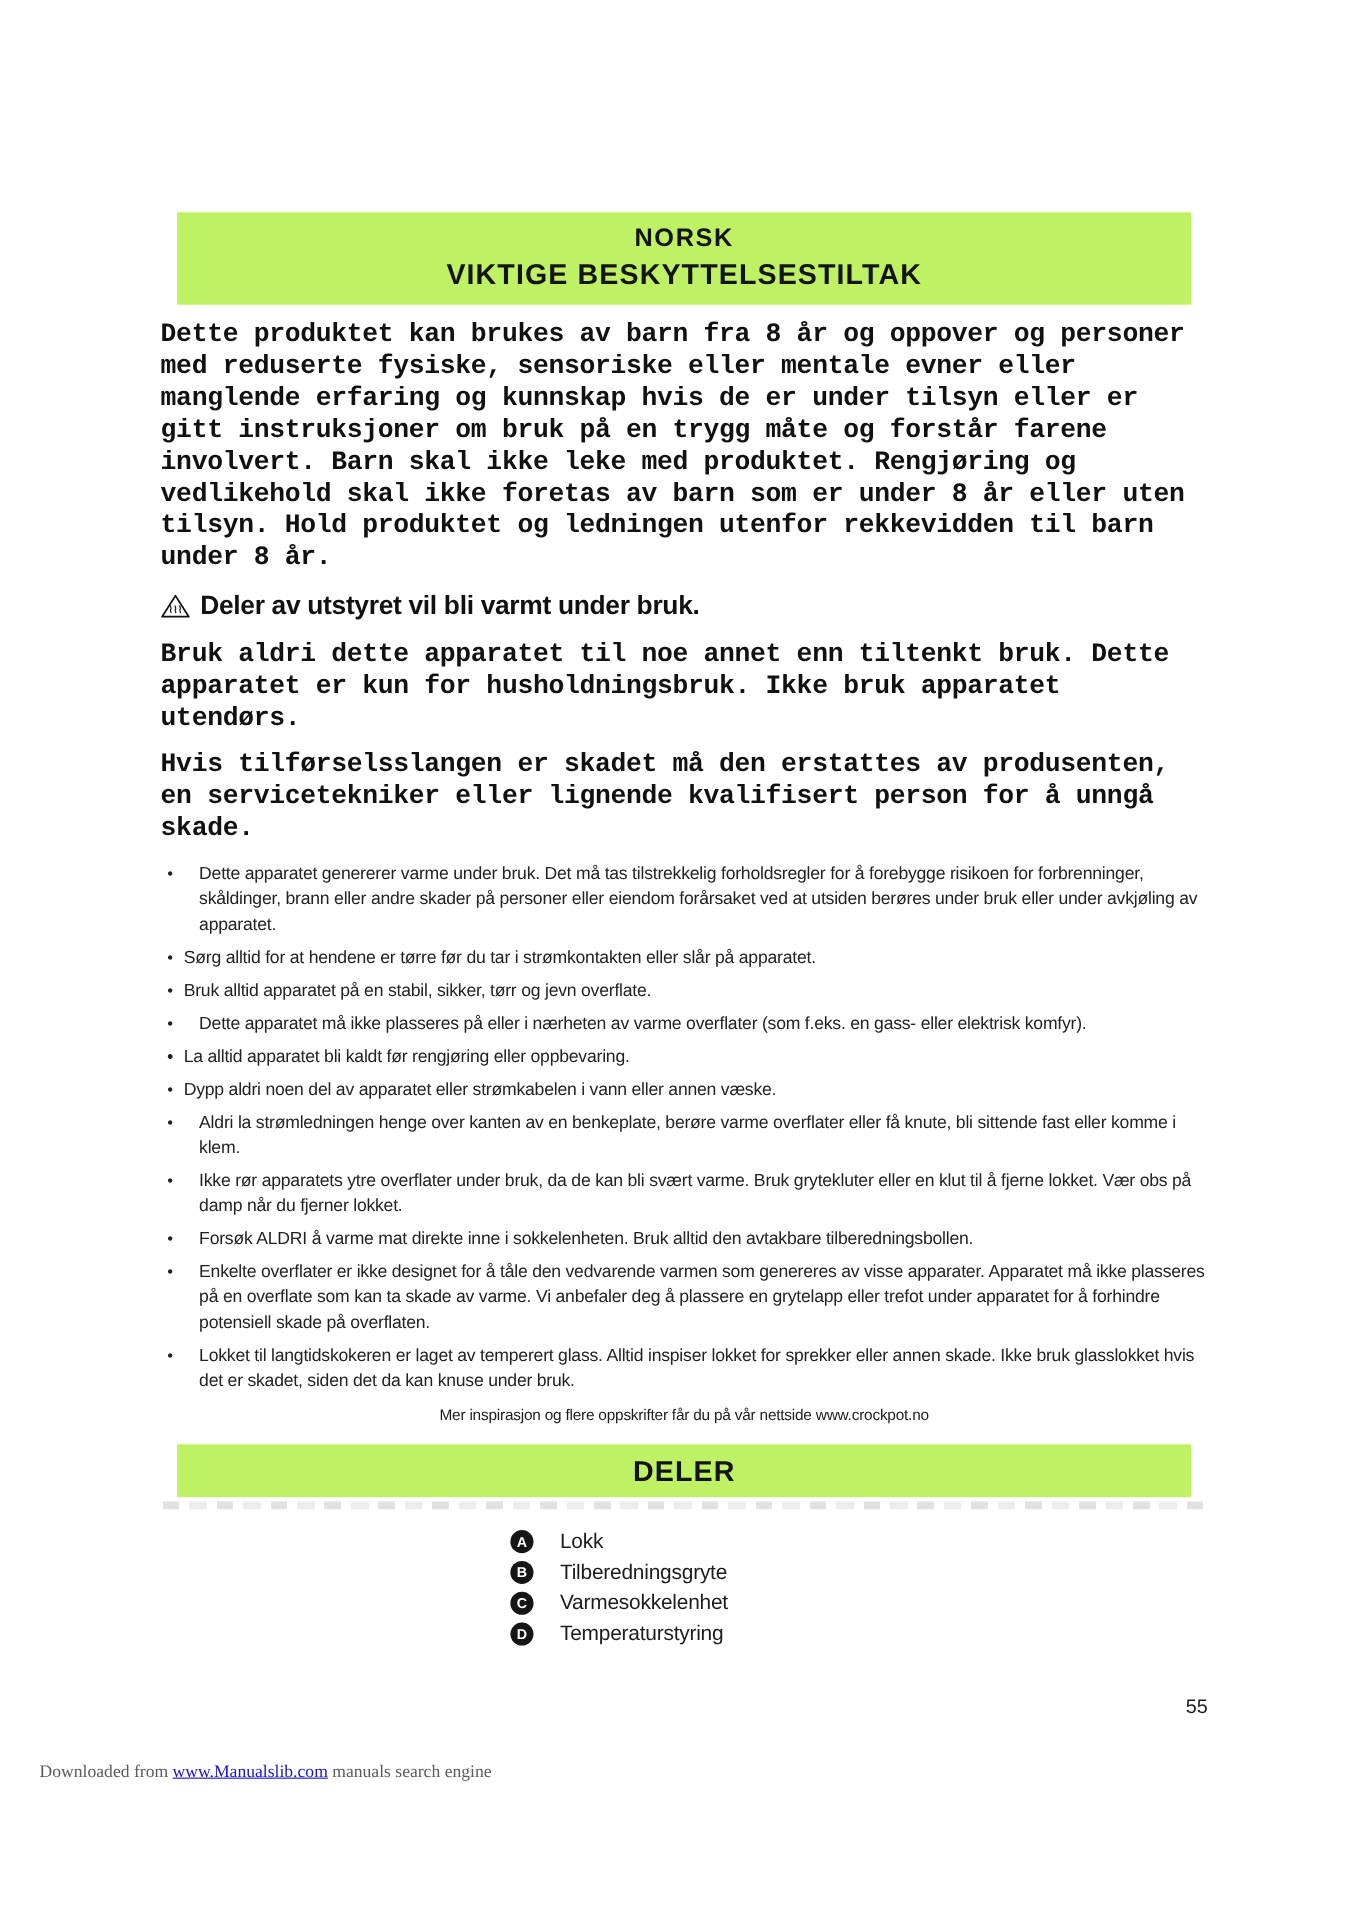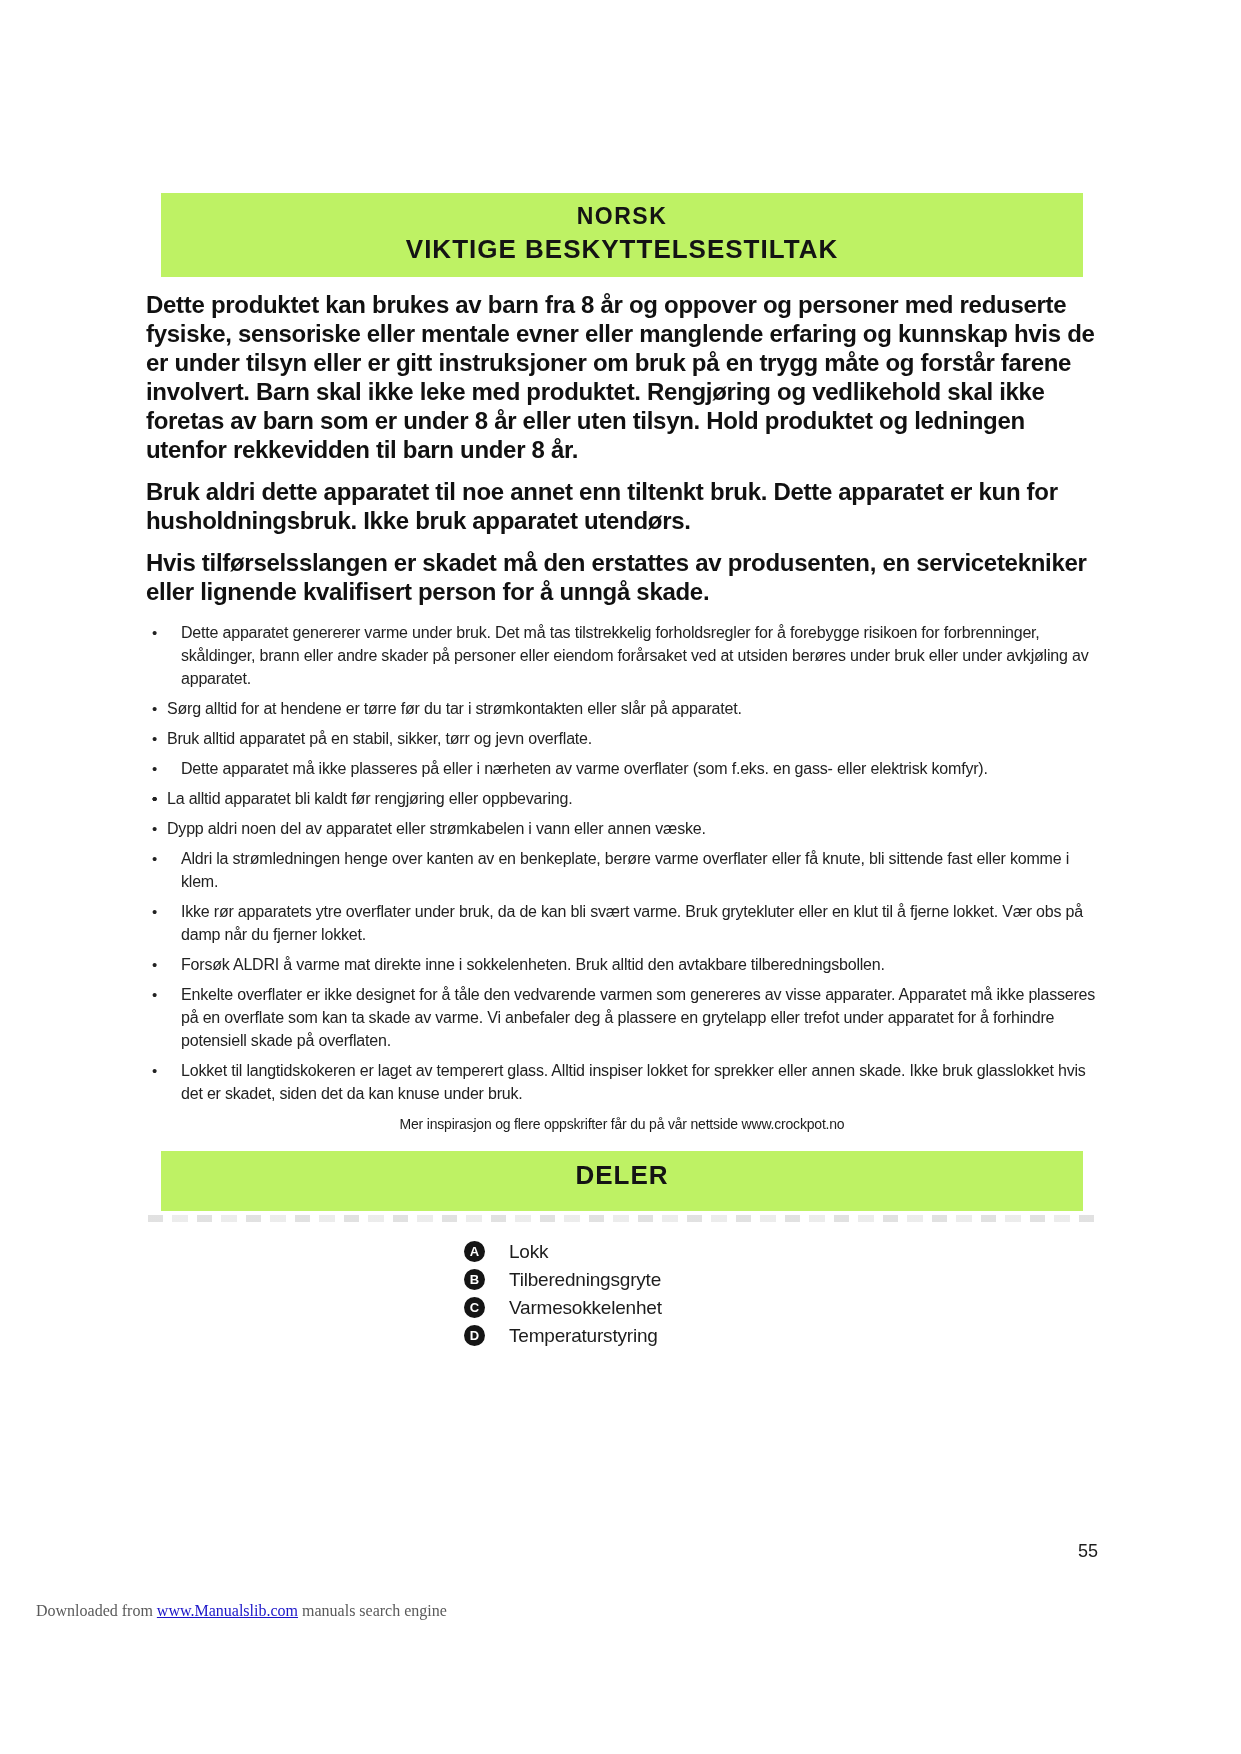--- a/index.html
+++ b/index.html
@@ -21,41 +21,41 @@
     font-weight:bold; font-size:23px; letter-spacing:1.5px; color:#141414;
   }
   .banner-line2 {
     font-weight:bold; font-size:26px; letter-spacing:1px; color:#141414;
     margin-top:4px;
   }
   .lead {
     font-weight:bold; font-size:24px; line-height:29px;
     letter-spacing:-0.3px; color:#111;
   }
-  p.lead { margin-top:13px; }
+  p.lead { margin-top:13px;font-family:Liberation Mono, monospace; }
   .warning-row {
     display:flex; align-items:flex-start; gap:9px; margin-top:14px;
   }
   .warn-icon { flex:0 0 auto; padding-top:3px; }
   ul.bullets {
     list-style:none; margin-top:15px; font-size:16px; line-height:23px;
     letter-spacing:-0.2px; color:#222; padding-left:6px;
   }
   ul.bullets li {
     position:relative; padding-left:15px; margin-bottom:7px;
   }
   ul.bullets li.wide { padding-left:29px; }
   ul.bullets .marker {
     position:absolute; left:0; top:0; font-size:15px; color:#222;
   }
   .website-note {
     text-align:center; font-size:14px; letter-spacing:-0.2px;
     color:#1c1c1c; margin-top:11px;
   }
-  .deler-banner { margin-top:19px; padding:9px 0 20px; }
+  .deler-banner { margin-top:19px; padding:9px 0 8px; }
   .deler-banner .banner-line2 { margin-top:0; }
   .scan-artifact {
     height:7px; margin:4px 2px 0 2px; opacity:0.55;
     background:repeating-linear-gradient(90deg,
       #c9c9c9 0 15px, #ffffff 15px 24px,
       #dddddd 24px 40px, #ffffff 40px 49px);
   }
   .parts-list { margin-top:19px; margin-left:318px; }
   .part-row {
     display:flex; align-items:center; gap:24px; margin-bottom:7px; height:21px;
@@ -85,20 +85,31 @@
 <div class="page">
   <div class="content">
 
     <div class="banner header-banner">
       <div class="banner-line1">NORSK</div>
       <div class="banner-line2">VIKTIGE BESKYTTELSESTILTAK</div>
     </div>
 
     <p class="lead">Dette produktet kan brukes av barn fra 8 år og oppover og personer med reduserte fysiske, sensoriske eller mentale evner eller manglende erfaring og kunnskap hvis de er under tilsyn eller er gitt instruksjoner om bruk på en trygg måte og forstår farene involvert. Barn skal ikke leke med produktet. Rengjøring og vedlikehold skal ikke foretas av barn som er under 8 år eller uten tilsyn. Hold produktet og ledningen utenfor rekkevidden til barn under 8 år.</p>
 
+    <div class="warning-row">
+      <span class="warn-icon">
+        <svg width="27" height="24" viewBox="0 0 28 24">
+          <path d="M14 2.2 L26.6 22 H1.4 Z" fill="none" stroke="#111" stroke-width="1.6" stroke-linejoin="round"></path>
+          <path d="M9.6 18.6 c1.4-1.1 -1.4-2.5 0-3.6 c1.4-1.1 -1.4-2.5 0-3.6" fill="none" stroke="#111" stroke-width="1.1"></path>
+          <path d="M14 18.6 c1.4-1.1 -1.4-2.5 0-3.6 c1.4-1.1 -1.4-2.5 0-3.6" fill="none" stroke="#111" stroke-width="1.1"></path>
+          <path d="M18.4 18.6 c1.4-1.1 -1.4-2.5 0-3.6 c1.4-1.1 -1.4-2.5 0-3.6" fill="none" stroke="#111" stroke-width="1.1"></path>
+        </svg>
+      </span>
+      <span class="lead">Deler av utstyret vil bli varmt under bruk.</span>
+    </div>
 
     <p class="lead">Bruk aldri dette apparatet til noe annet enn tiltenkt bruk. Dette apparatet er kun for husholdningsbruk. Ikke bruk apparatet utendørs.</p>
 
     <p class="lead">Hvis tilførselsslangen er skadet må den erstattes av produsenten, en servicetekniker eller lignende kvalifisert person for å unngå skade.</p>
 
     <ul class="bullets">
 
         <li class="bullet-item wide">
           <span class="marker">•</span>
           <span class="btext">Dette apparatet genererer varme under bruk. Det må tas tilstrekkelig forholdsregler for å forebygge risikoen for forbrenninger, skåldinger, brann eller andre skader på personer eller eiendom forårsaket ved at utsiden berøres under bruk eller under avkjøling av apparatet.</span>

